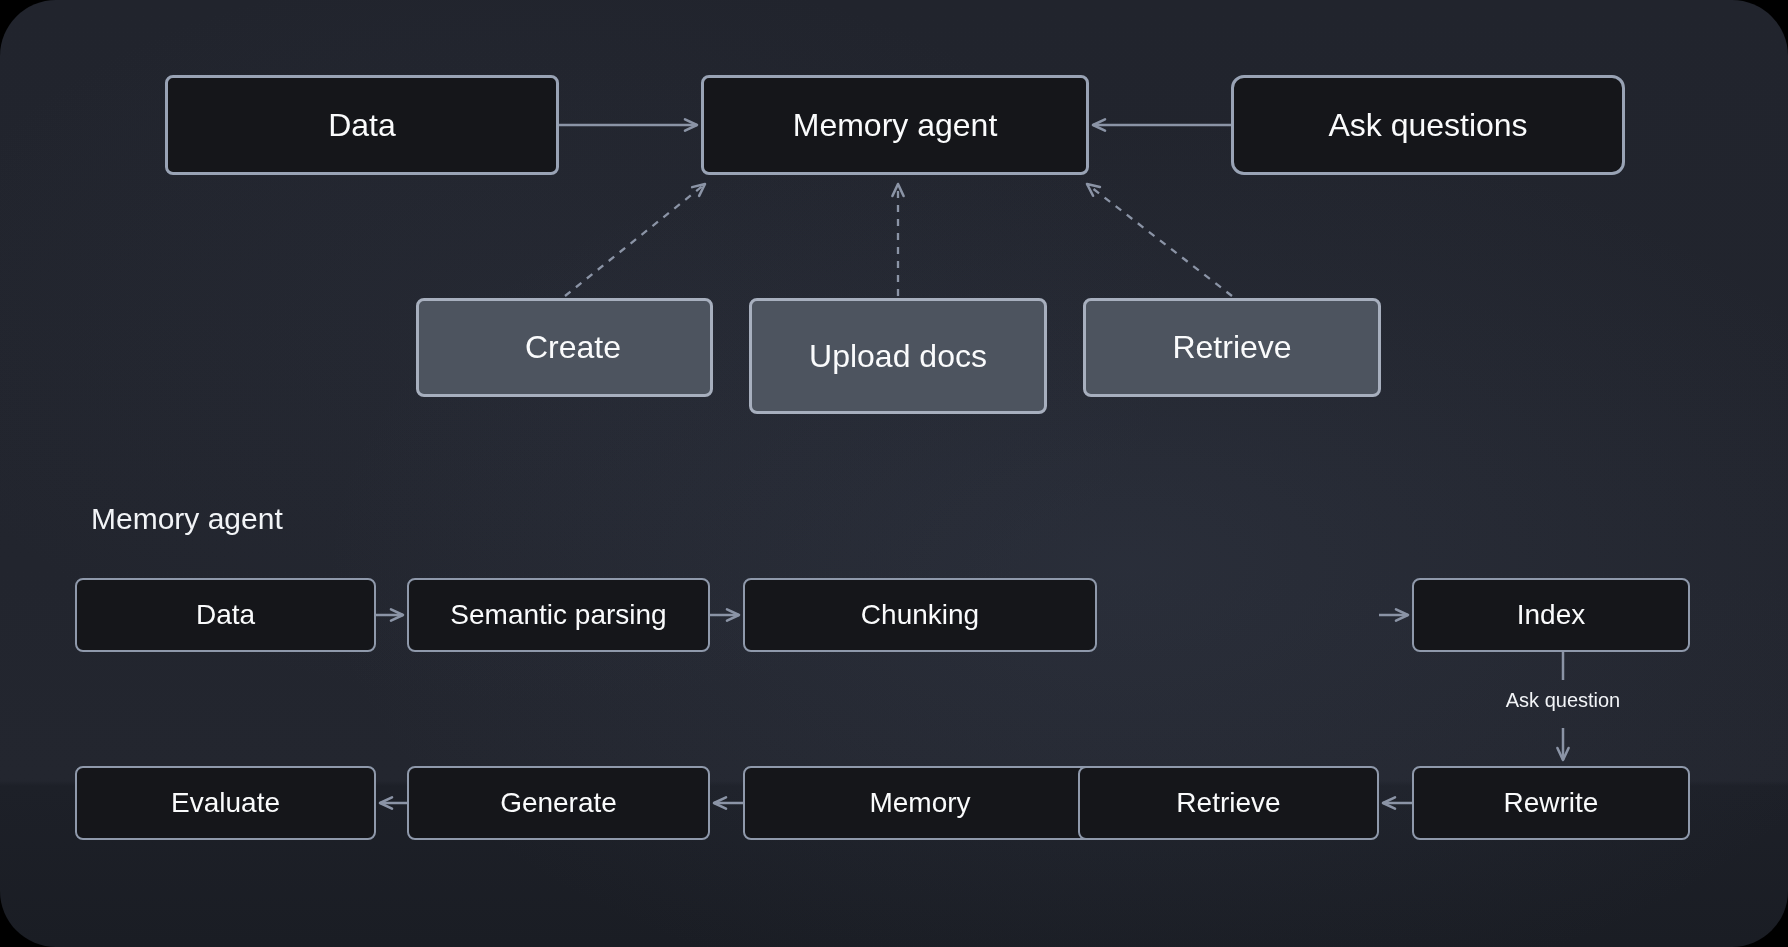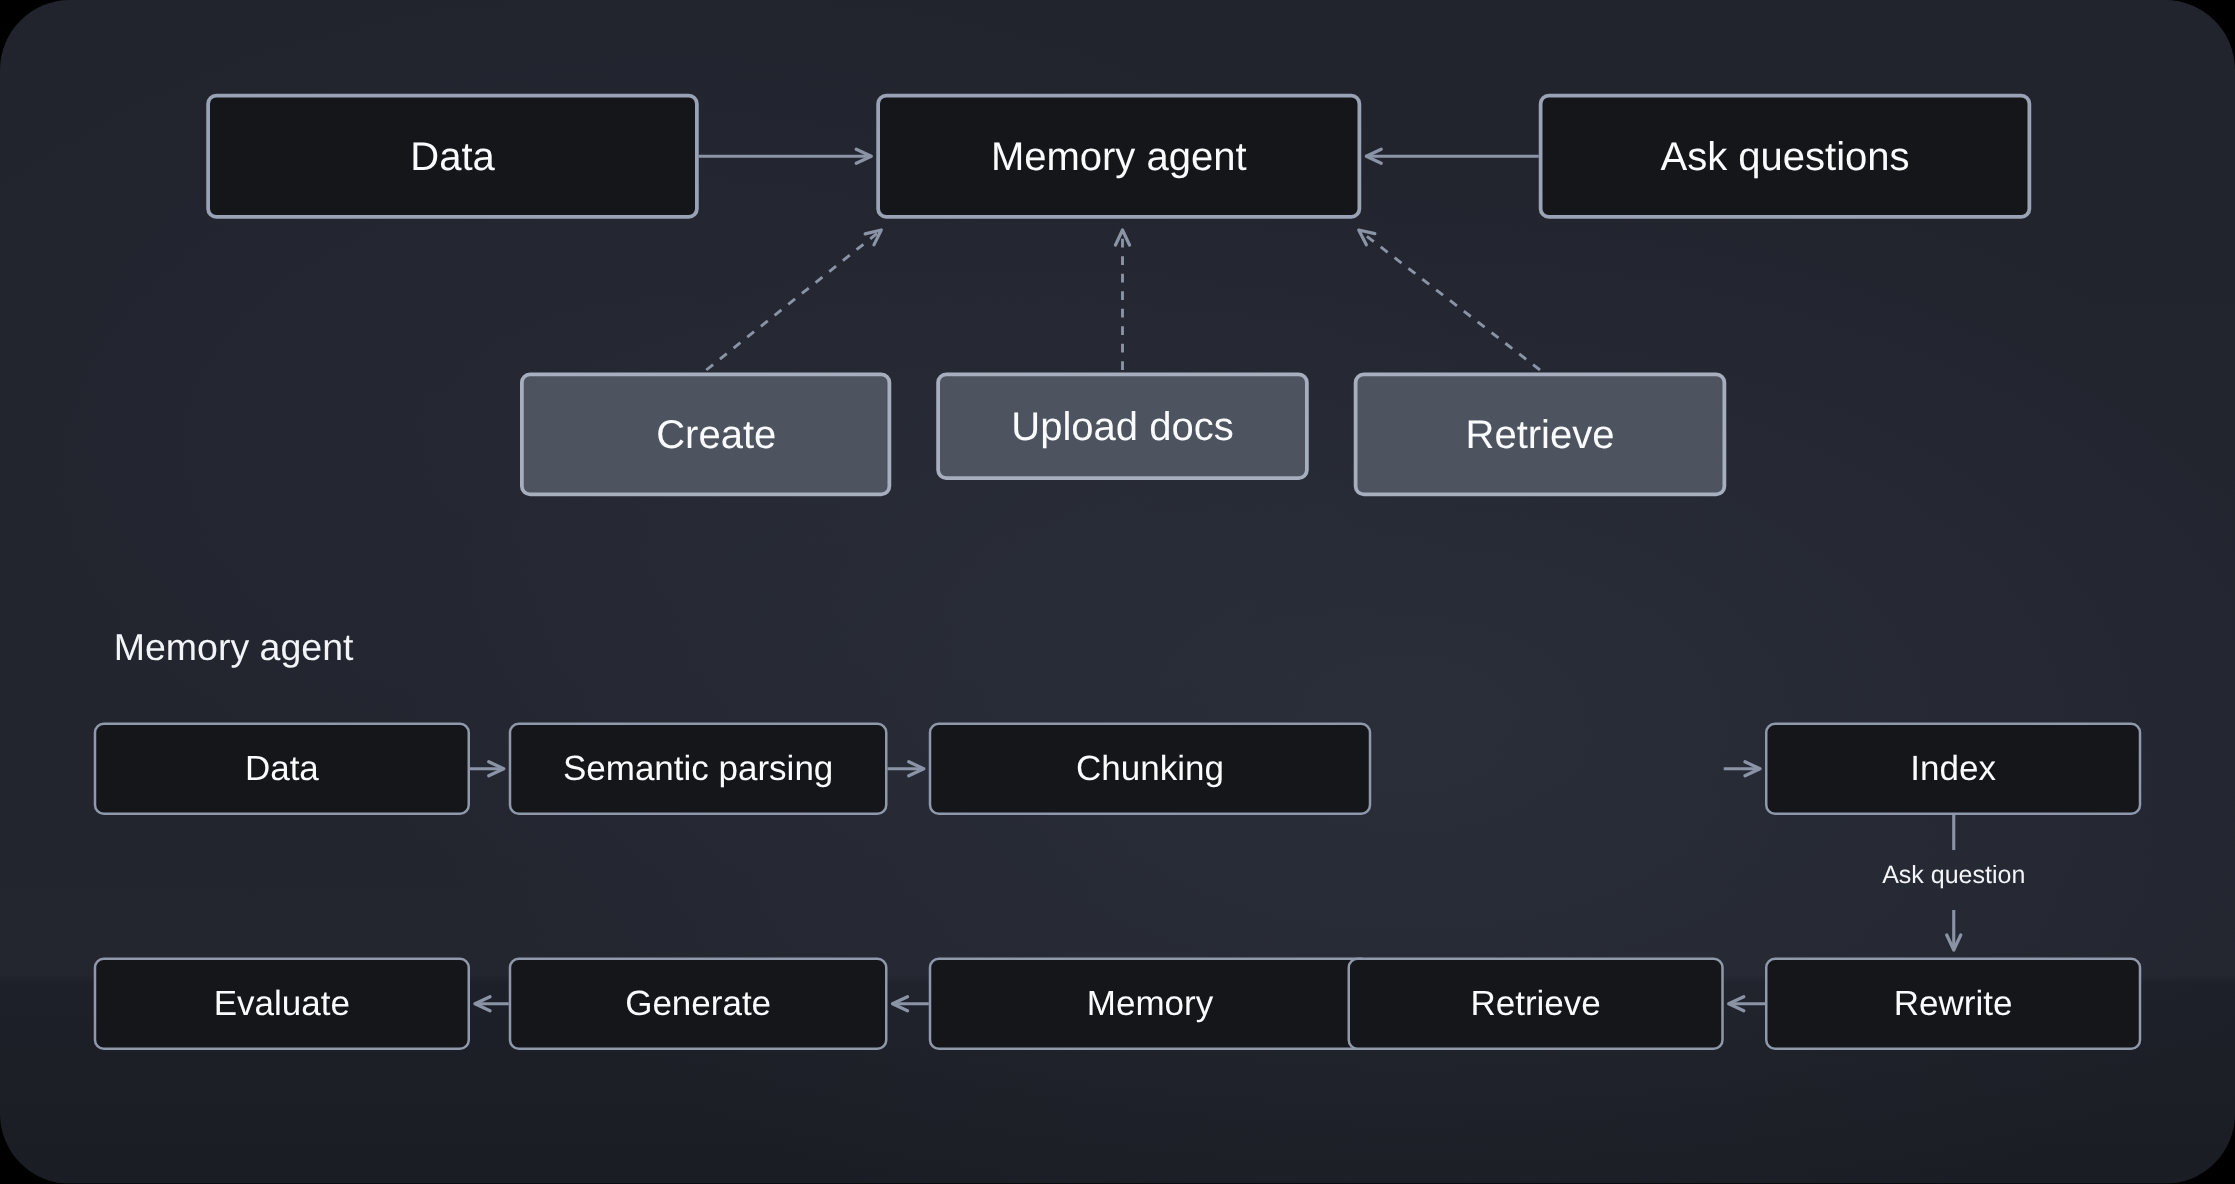--- a/index.html
+++ b/index.html
@@ -18,36 +18,36 @@
     color:#fafbfc;border-radius:8px;box-sizing:border-box;text-align:left;
   }
   .dark{background:#15161a;border:3px solid #99a3b5;font-size:32px;}
   .gray{background:#4d545f;border:3px solid #a7afbe;font-size:32px;}
   .pipe{background:#15161a;border:2px solid #8f99ab;font-size:28px;}
   .flowlabel{position:absolute;color:#f2f4f7;}
 
   
   .n-data1    {left:165px; top:75px;  width:394px; height:100px;}
   .n-memory   {left:701px; top:75px;  width:388px; height:100px;}
-  .n-askq     {left:1231px;top:75px;  width:394px; height:100px;}
+  .n-askq     {left:1231px;top:75px;  width:394px; height:100px;border-radius:13px;}
   .n-create   {left:416px; top:298px; width:297px; height:99px;padding-left:17px;}
-  .n-upload   {left:749px; top:298px; width:298px; height:86px;}
+  .n-upload   {left:749px; top:298px; width:298px; height:116px;}
   .n-retr-m   {left:1083px;top:298px; width:298px; height:99px;}
 
   
   .sec-title{left:91px;top:502px;font-size:30px;}
 
   
   .row1{top:578px;height:74px;}
   .row2{top:766px;height:74px;}
   .c1{left:75px;  width:301px;}
   .c2{left:407px; width:303px;}
   .c3{left:743px; width:354px;}
   .c4{left:1078px;width:301px;}
-  .c5{left:1412px;width:301px;}
+  .c5{left:1412px;width:278px;}
 
   .askq-label{left:1413px;top:689px;width:300px;text-align:center;font-size:20px;}
 </style>
 </head>
 <body>
 
 <div class="canvas">
 
   <svg class="edges" viewBox="0 0 1788 947">
     <defs>

